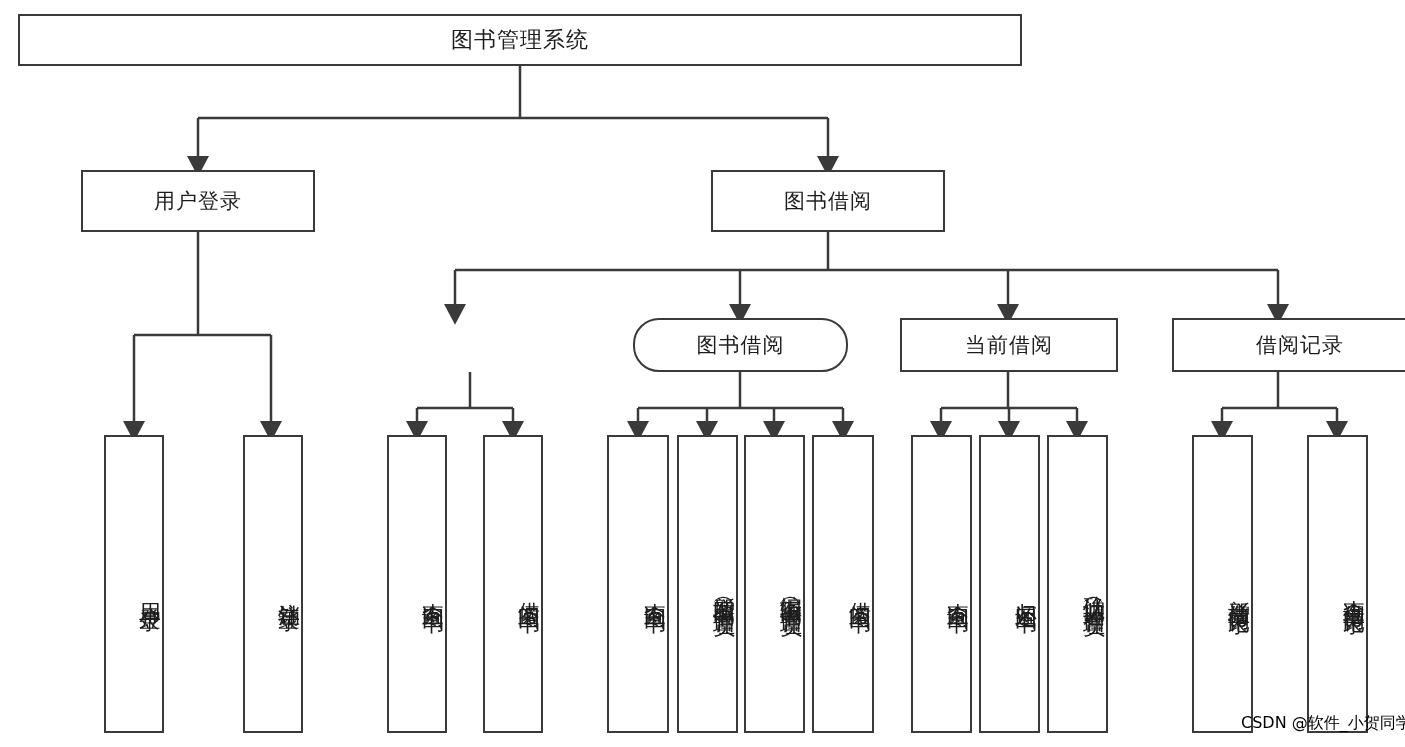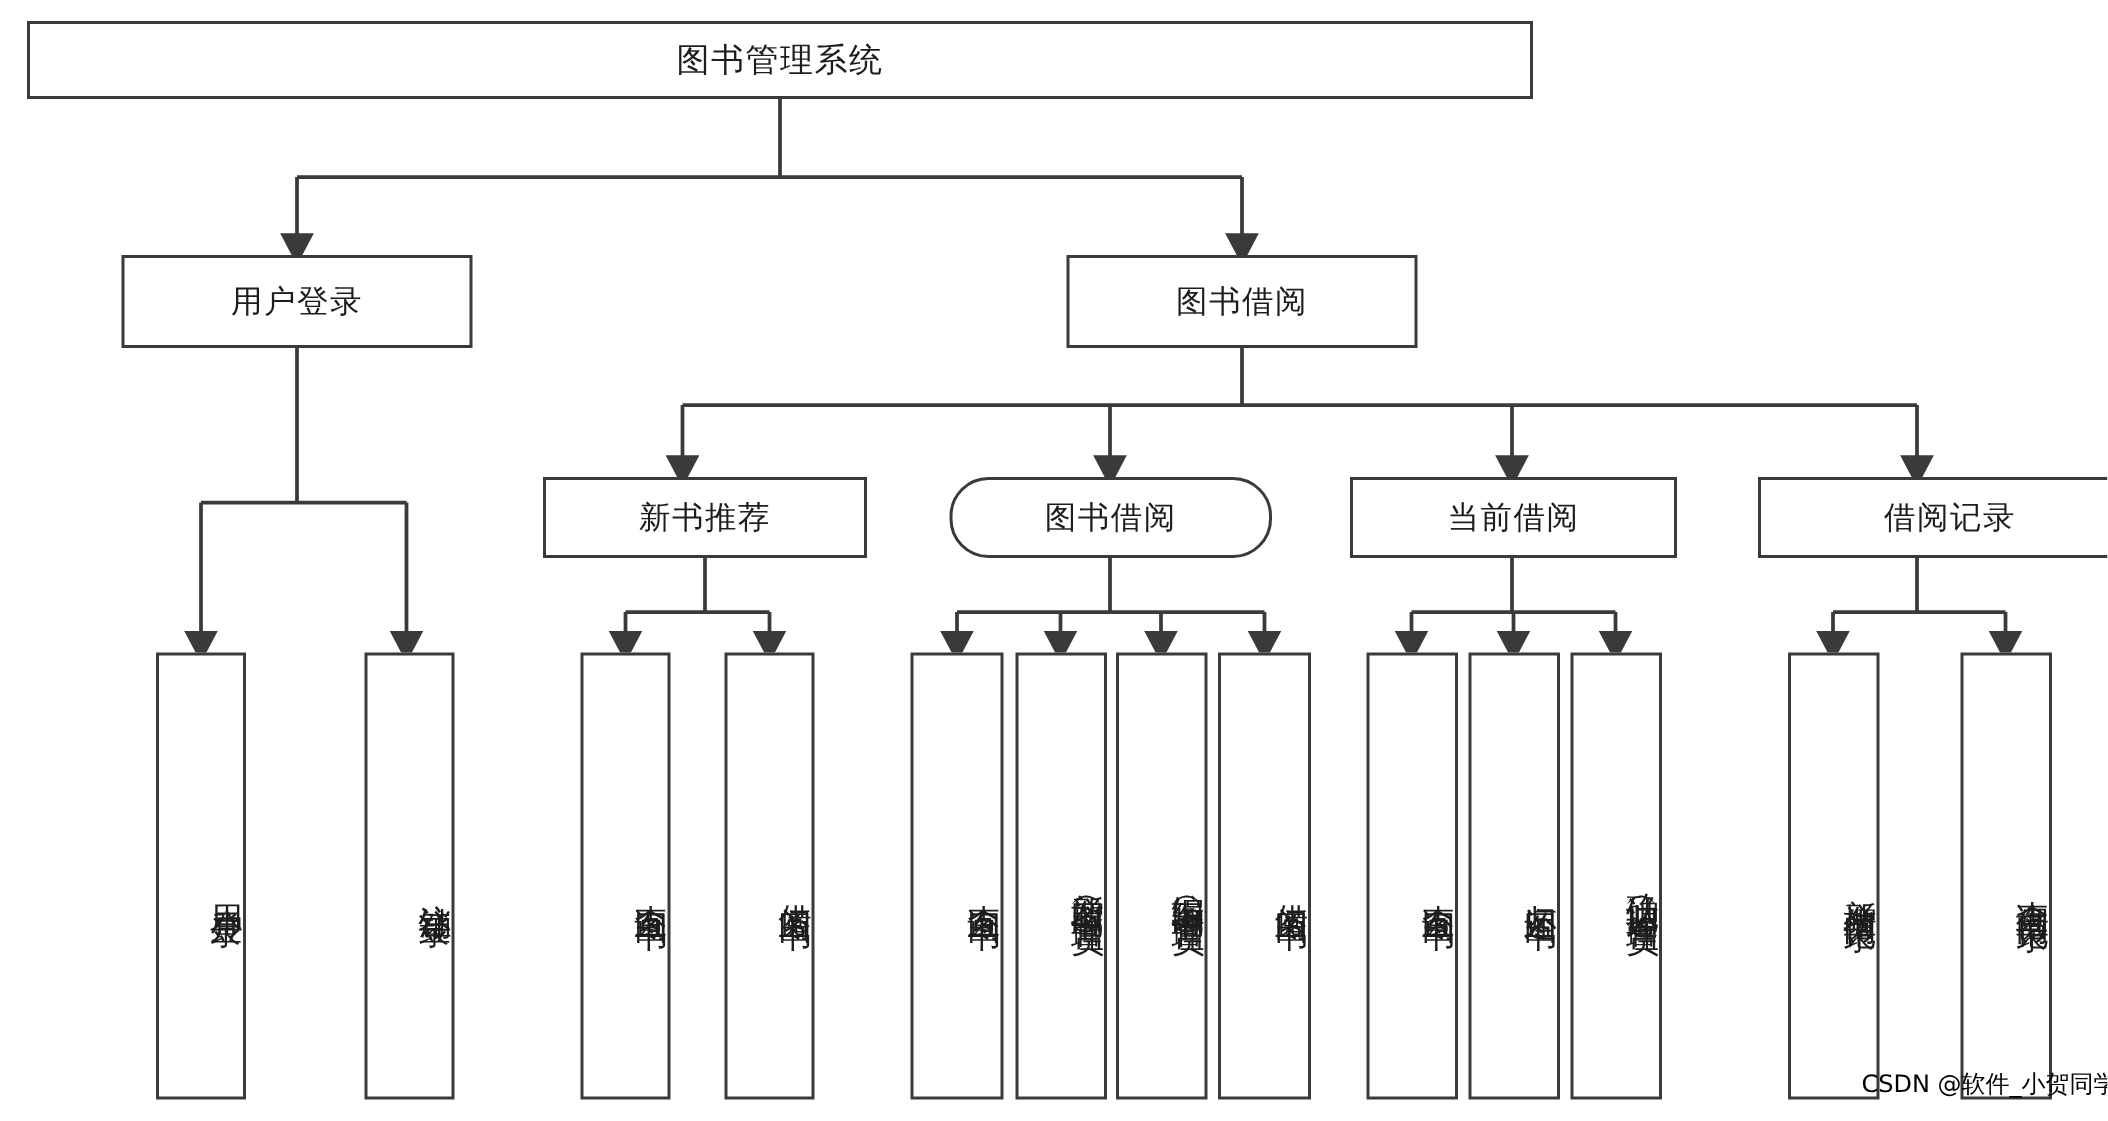--- a/index.html
+++ b/index.html
@@ -129,23 +129,20 @@
     <span>图书管理系统</span>
   </div>
 
   <div class="node node-h" style="left:81px;top:170px;width:234px;height:62px;">
     <span>用户登录</span>
   </div>
   <div class="node node-h" style="left:711px;top:170px;width:234px;height:62px;">
     <span>图书借阅</span>
   </div>
 
-  <div class="node node-h" style="left:362px;top:318px;width:216px;height:54px;">
-    <span>新书推荐</span>
-  </div>
   <div class="node node-h" style="left:633px;top:318px;width:215px;height:54px;border-radius:26px;">
     <span>图书借阅</span>
   </div>
   <div class="node node-h" style="left:900px;top:318px;width:218px;height:54px;">
     <span>当前借阅</span>
   </div>
   <div class="node node-h" style="left:1172px;top:318px;width:256px;height:54px;">
     <span>借阅记录</span>
   </div>
 

